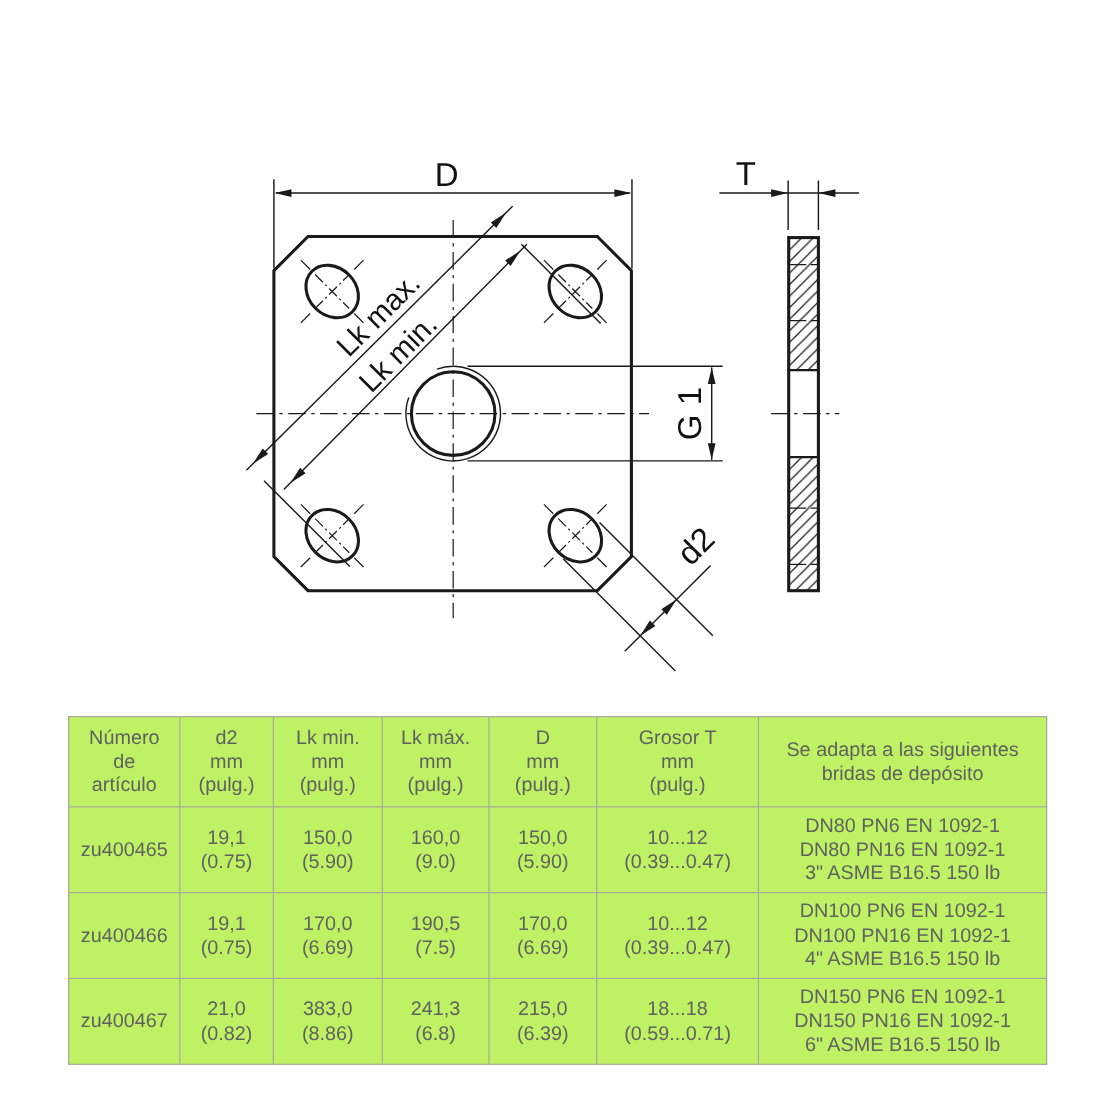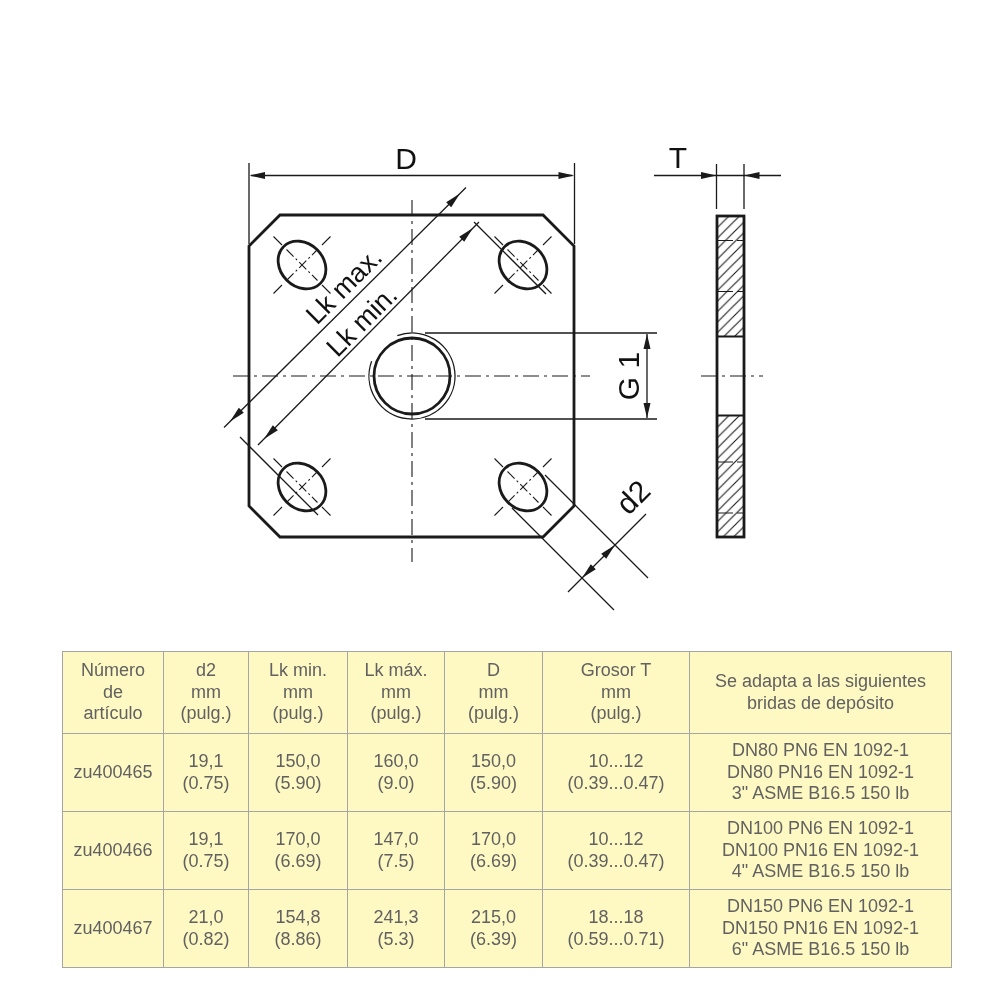--- a/index.html
+++ b/index.html
@@ -10,21 +10,21 @@
   svg.drawing .med{stroke:#1a1a1a;stroke-width:2;fill:none;}
   svg.drawing .thin{stroke:#1a1a1a;stroke-width:1.3;fill:none;}
   svg.drawing .hairline{stroke:#1a1a1a;stroke-width:1.1;fill:none;}
   svg.drawing .cl{stroke:#1a1a1a;stroke-width:1.1;fill:none;stroke-dasharray:16 5 3 5;}
   svg.drawing .arms{stroke:#1a1a1a;stroke-width:1.1;fill:none;stroke-dasharray:10 3 2 3;}
   svg.drawing .arrow{fill:#1a1a1a;stroke:none;}
   svg.drawing text{fill:#111;font-family:"Liberation Sans",sans-serif;}
   .dimL{font-size:30px;}
   .dimM{font-size:27px;}
   table.spec{position:absolute;left:62px;top:651px;border-collapse:collapse;
-             table-layout:fixed;width:889px;background:#fef9c3;}
+             table-layout:fixed;width:889px;background:#bef264;}
   table.spec th,table.spec td{
       border:1px solid #a5a5a5;text-align:center;vertical-align:middle;
       font-weight:400;color:#616161;font-size:18px;line-height:21.5px;
       white-space:pre-line;padding:2px 2px;overflow:hidden;}
   table.spec thead tr{height:82px;}
   table.spec tbody tr{height:78px;}
 </style>
 </head>
 <body>
 
@@ -176,38 +176,38 @@
         <td>DN80 PN6 EN 1092-1
 DN80 PN16 EN 1092-1
 3" ASME B16.5 150 lb</td>
       </tr>
       <tr>
         <td>zu400466</td>
         <td>19,1
 (0.75)</td>
         <td>170,0
 (6.69)</td>
-        <td>147,0
+        <td>190,5
 (7.5)</td>
         <td>170,0
 (6.69)</td>
         <td>10...12
 (0.39...0.47)</td>
         <td>DN100 PN6 EN 1092-1
 DN100 PN16 EN 1092-1
 4" ASME B16.5 150 lb</td>
       </tr>
       <tr>
         <td>zu400467</td>
         <td>21,0
 (0.82)</td>
-        <td>154,8
+        <td>383,0
 (8.86)</td>
         <td>241,3
-(5.3)</td>
+(6.8)</td>
         <td>215,0
 (6.39)</td>
         <td>18...18
 (0.59...0.71)</td>
         <td>DN150 PN6 EN 1092-1
 DN150 PN16 EN 1092-1
 6" ASME B16.5 150 lb</td>
       </tr>
     </tbody>
   </table>

